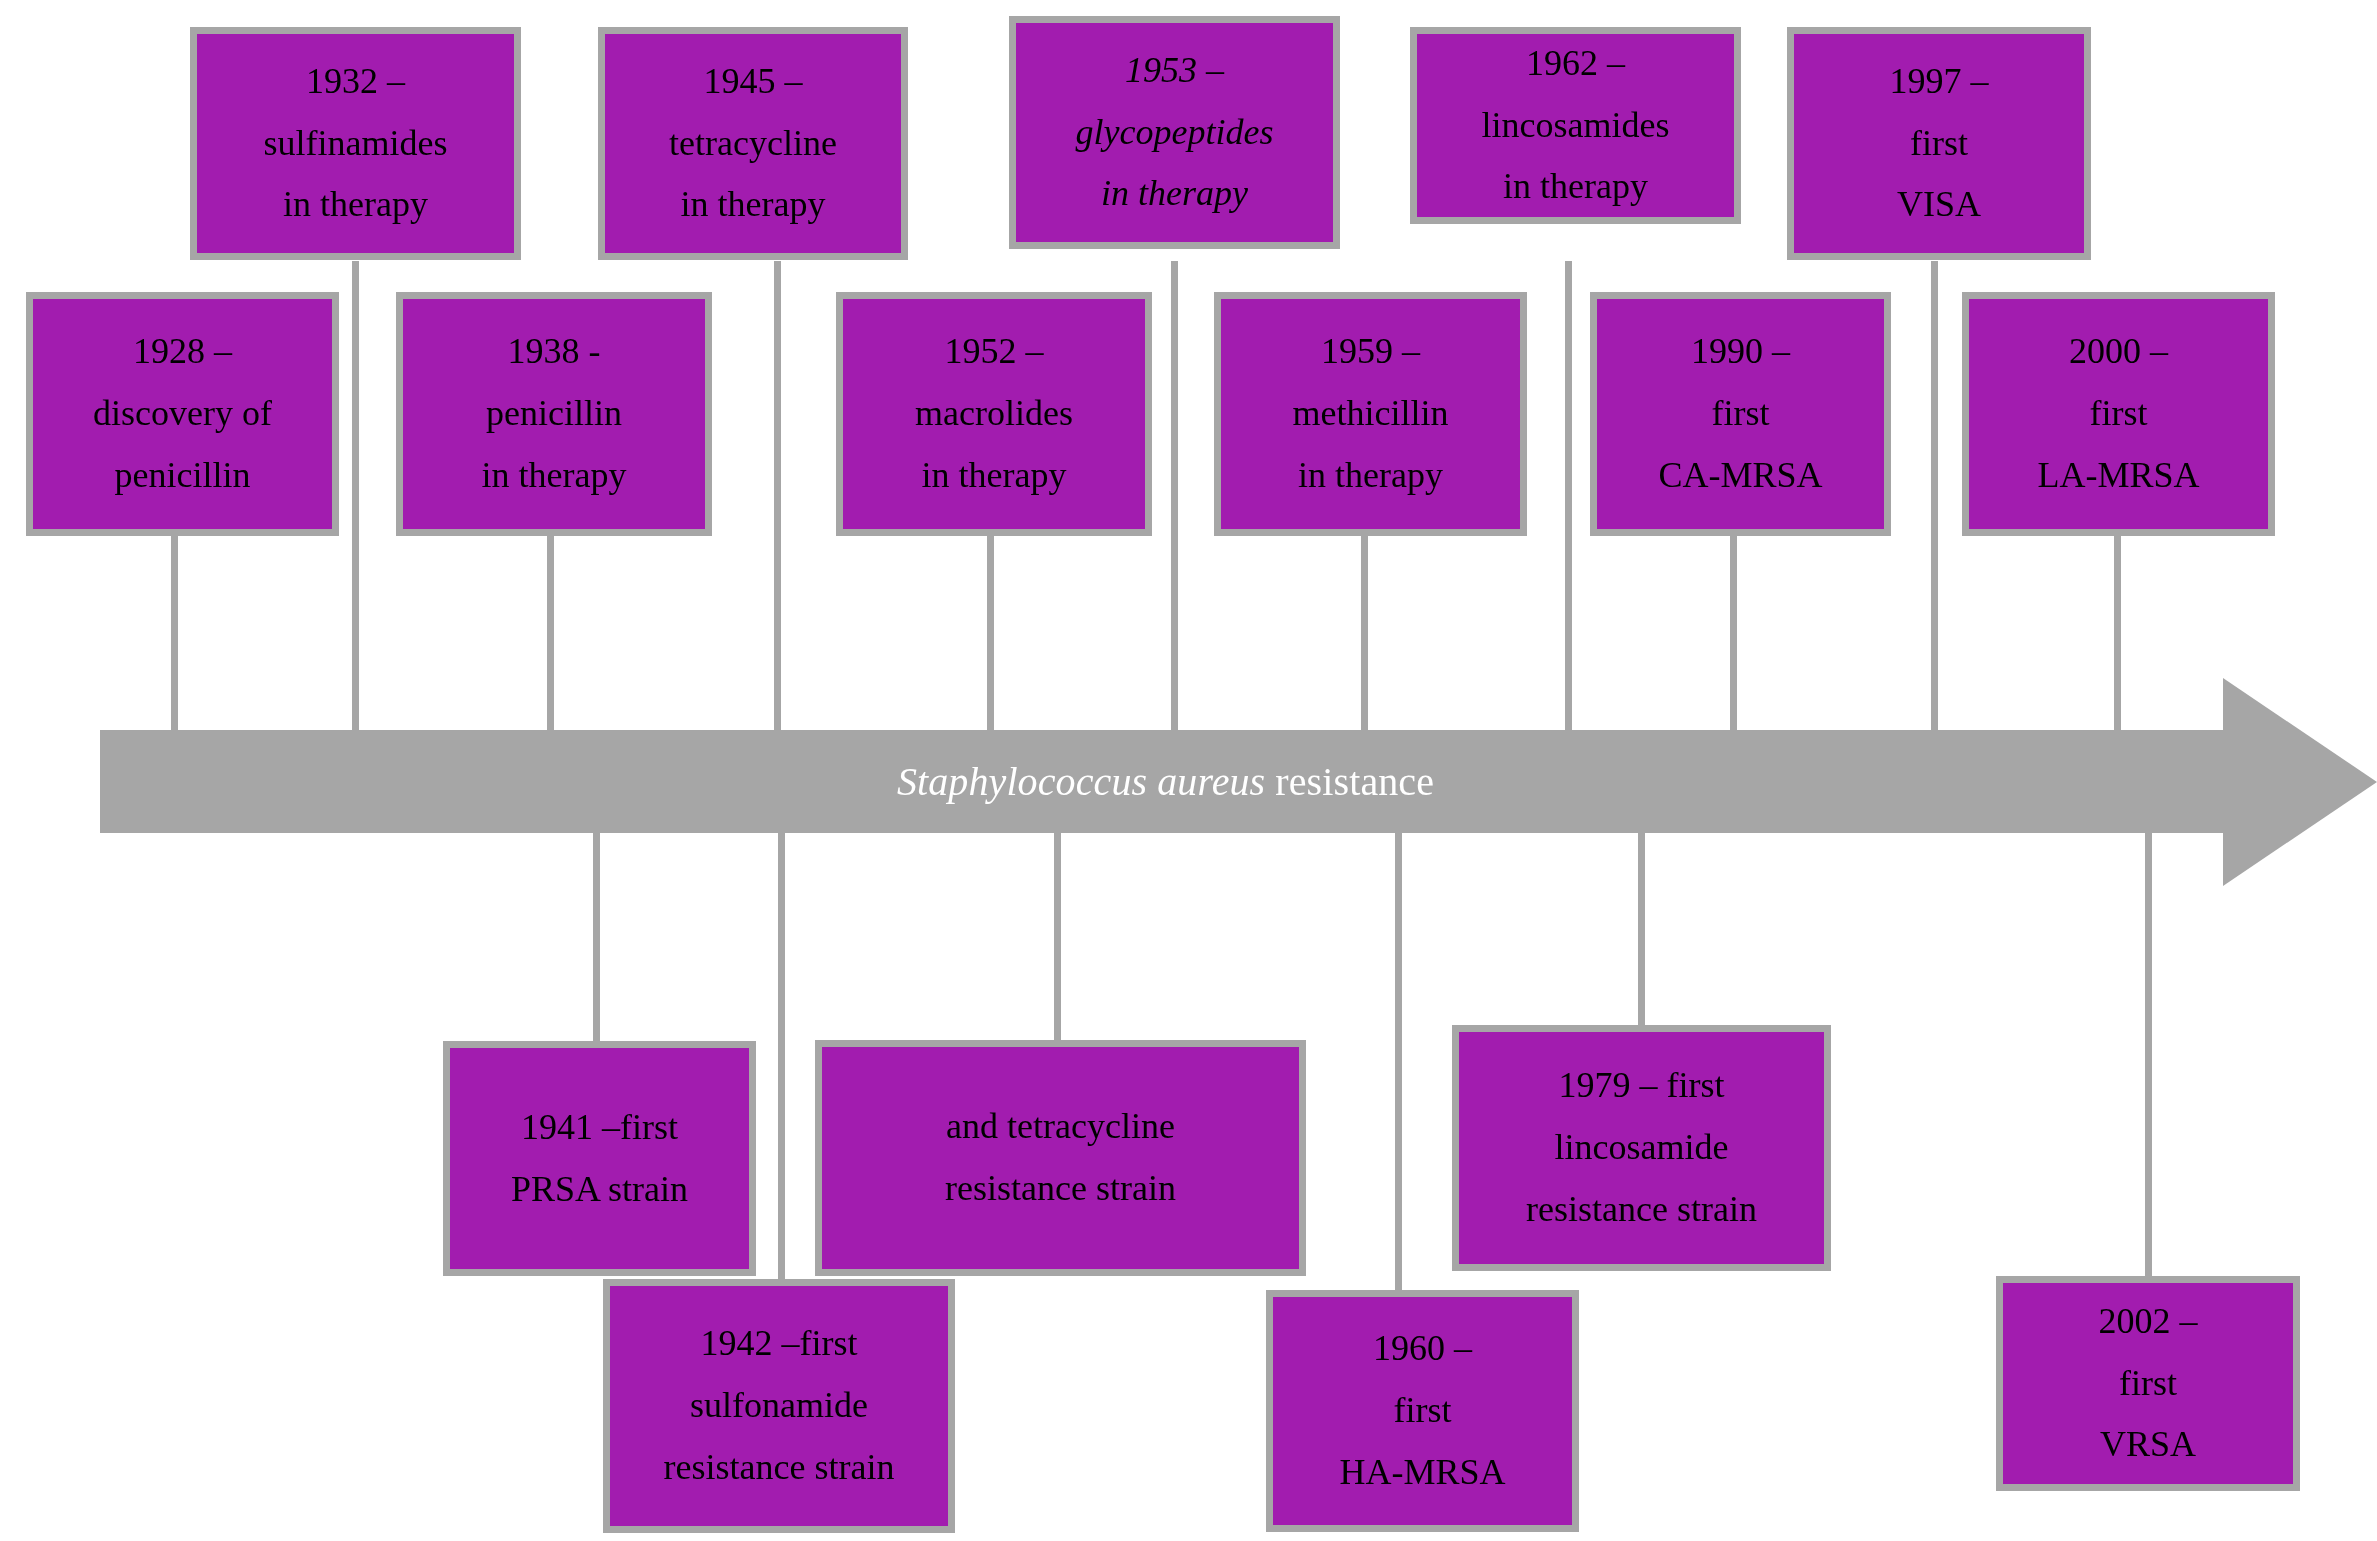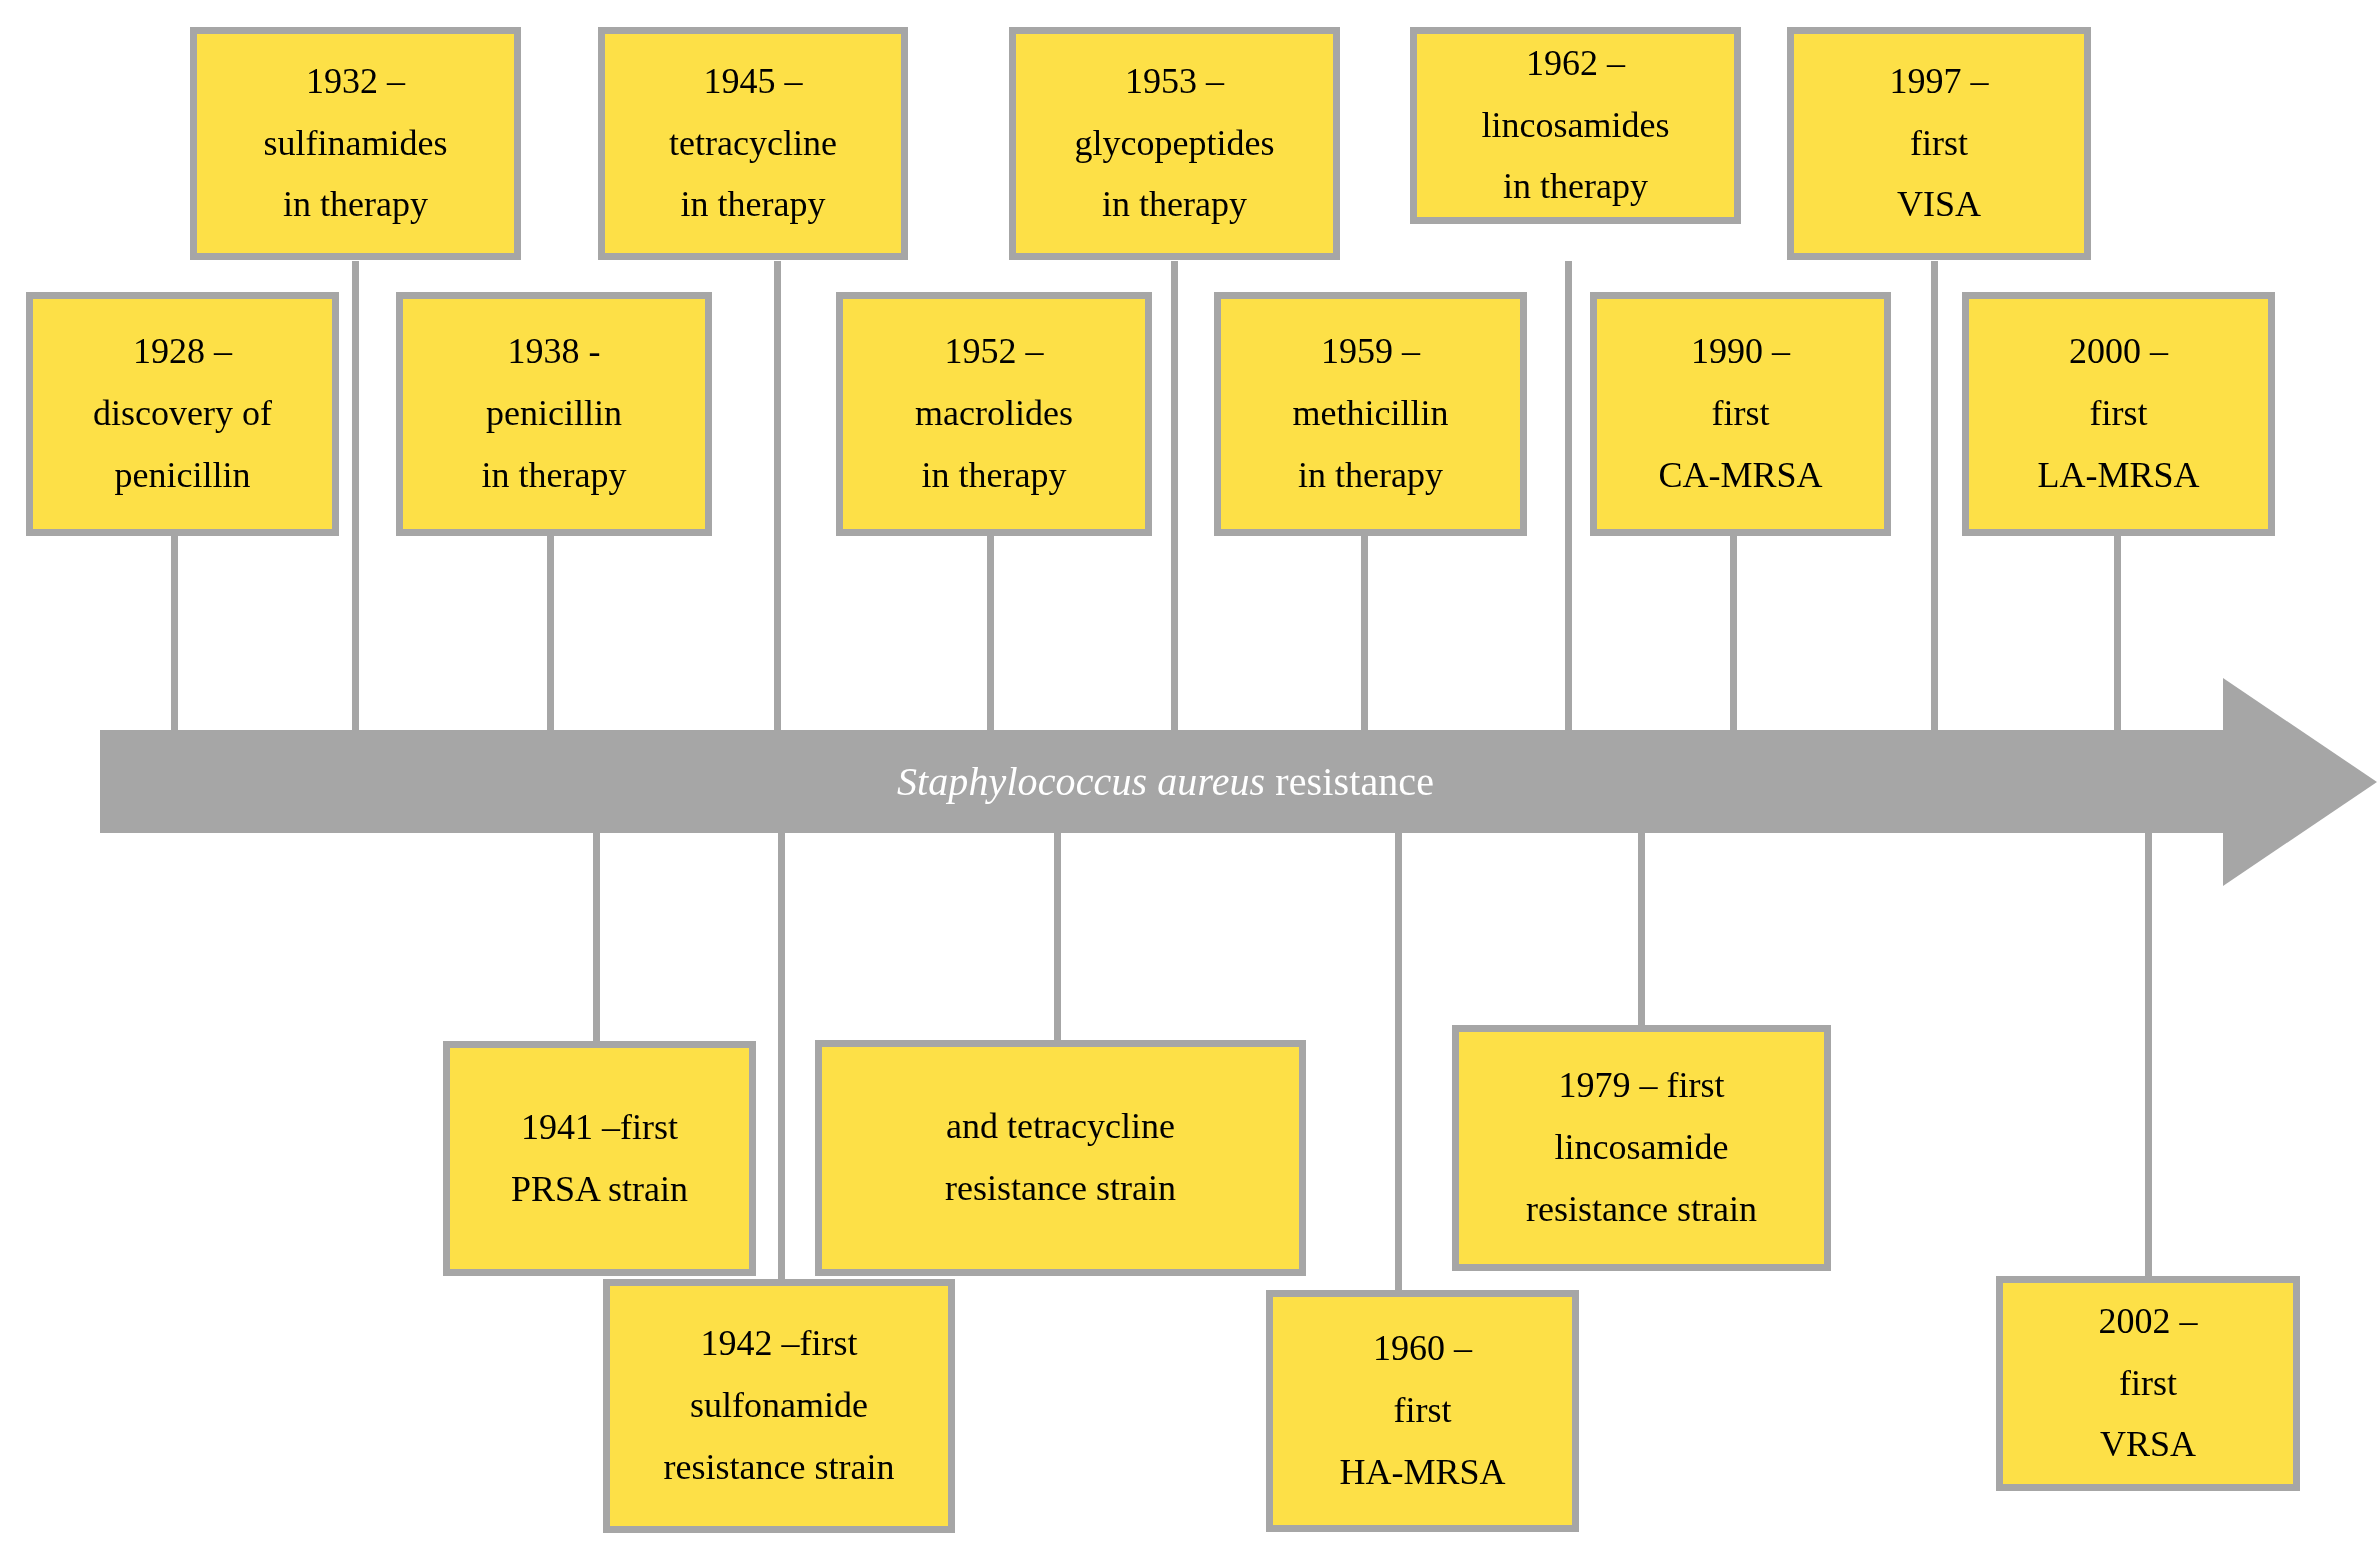--- a/index.html
+++ b/index.html
@@ -15,21 +15,21 @@
     width: 2377px;
     height: 1542px;
     background: #ffffff;
     overflow: hidden;
   }
 
   
   .ev-box {
     position: absolute;
     box-sizing: border-box;
-    background: #fde047;
+    background: #a21caf;
     border: 7.2px solid #a6a6a6;
     display: flex;
     flex-direction: column;
     align-items: center;
     justify-content: center;
     text-align: center;
     color: #000000;
     font-size: 36px;
     line-height: 1.72;
     z-index: 3;
@@ -114,21 +114,21 @@
       <div class="ev-box" style="left: 598px; top: 27px; width: 310px; height: 233px;">
         <span class="ln">1945 –</span>
         <span class="ln">tetracycline</span>
         <span class="ln">in therapy</span>
       </div>
       <div class="ev-box" style="left: 836px; top: 292px; width: 316px; height: 244px;">
         <span class="ln">1952 –</span>
         <span class="ln">macrolides</span>
         <span class="ln">in therapy</span>
       </div>
-      <div class="ev-box" style="left: 1009px; top: 27px; width: 331px; height: 233px;">
+      <div class="ev-box" style="left: 1009px; top: 16px; width: 331px; height: 233px; font-style: italic;">
         <span class="ln">1953 –</span>
         <span class="ln">glycopeptides</span>
         <span class="ln">in therapy</span>
       </div>
       <div class="ev-box" style="left: 1214px; top: 292px; width: 313px; height: 244px;">
         <span class="ln">1959 –</span>
         <span class="ln">methicillin</span>
         <span class="ln">in therapy</span>
       </div>
       <div class="ev-box" style="left: 1410px; top: 27px; width: 331px; height: 197px;">

